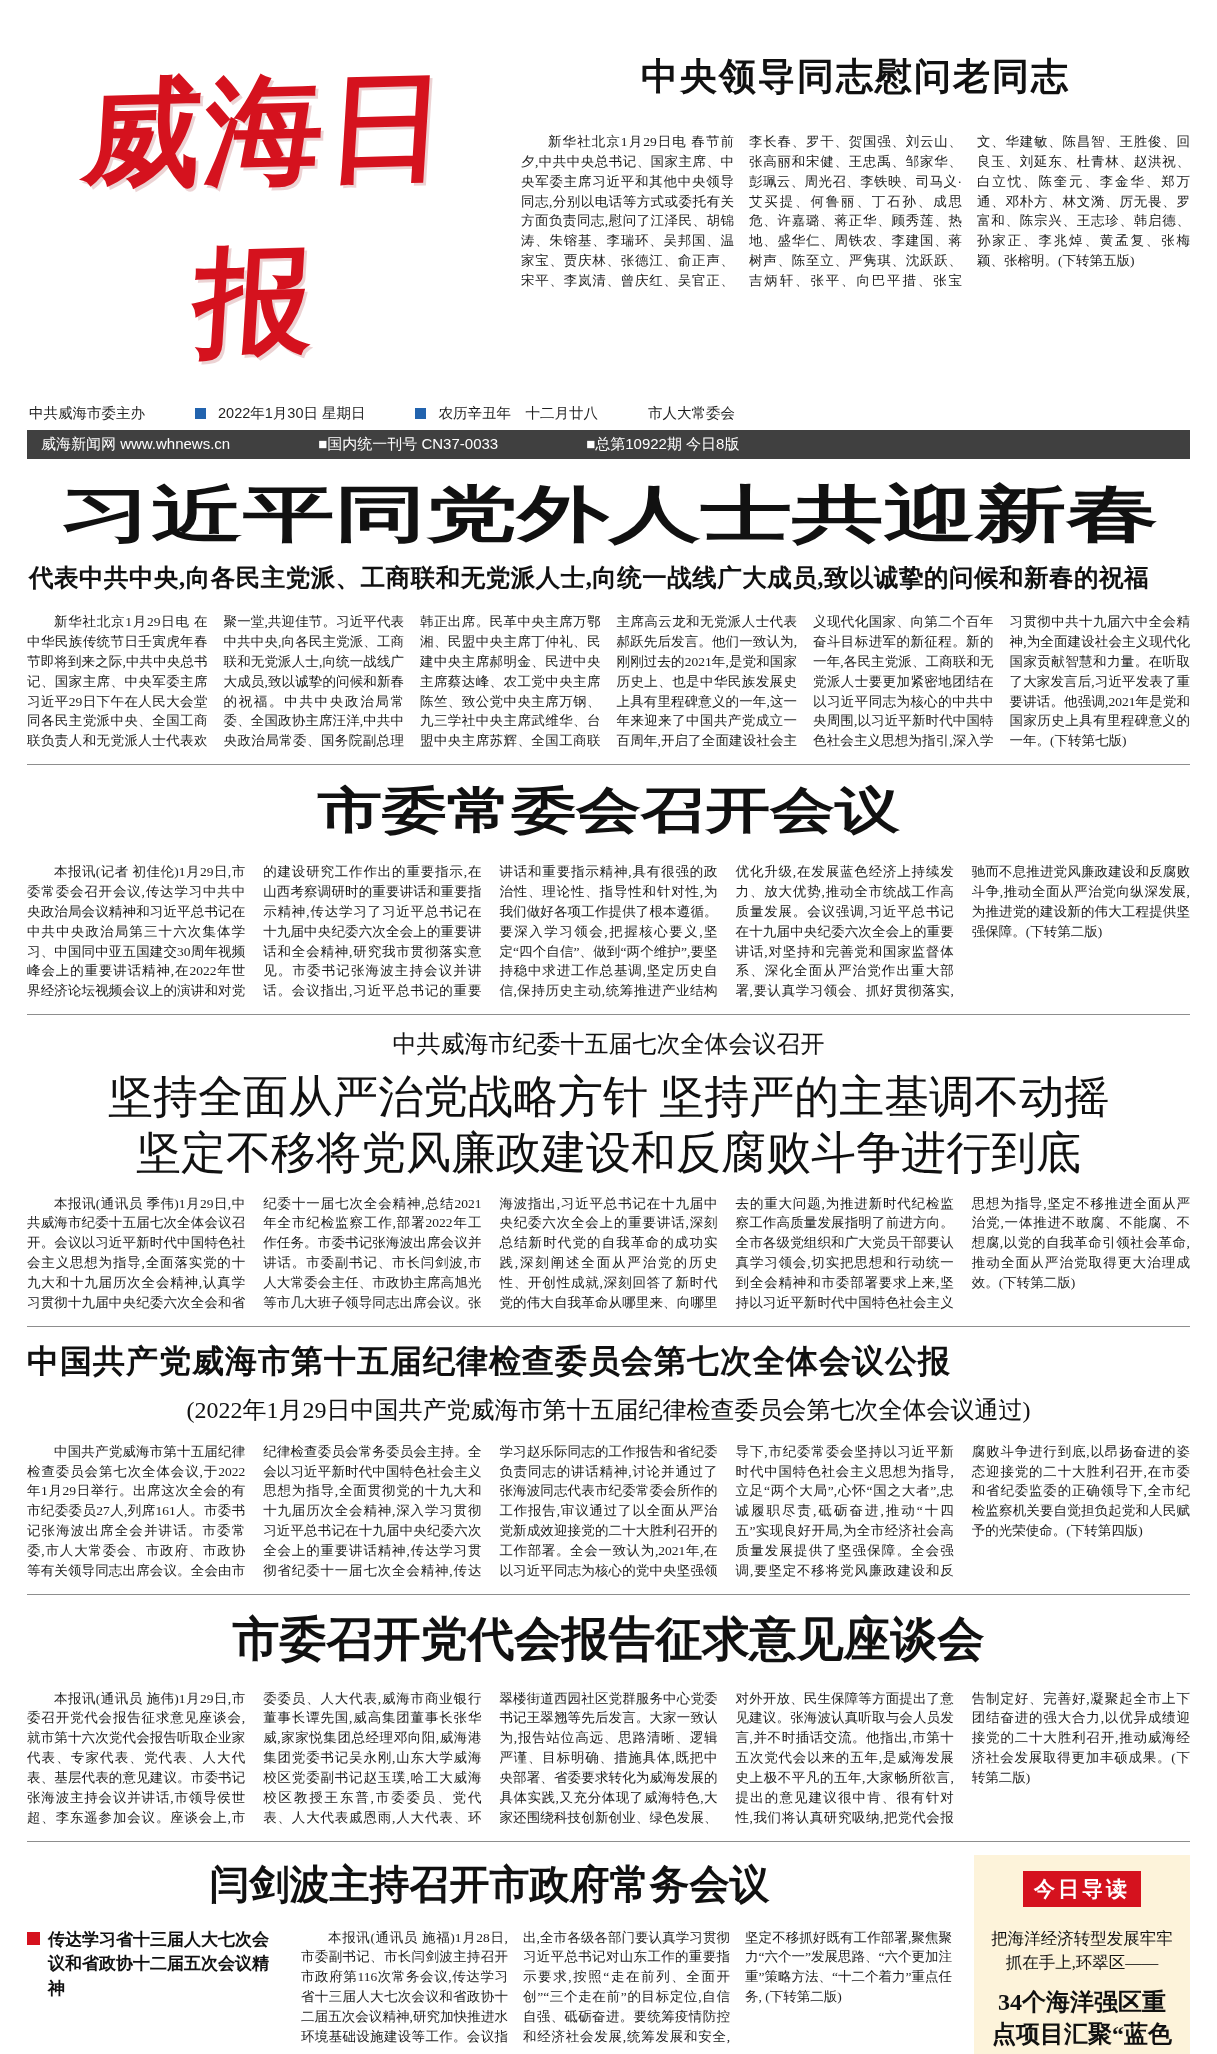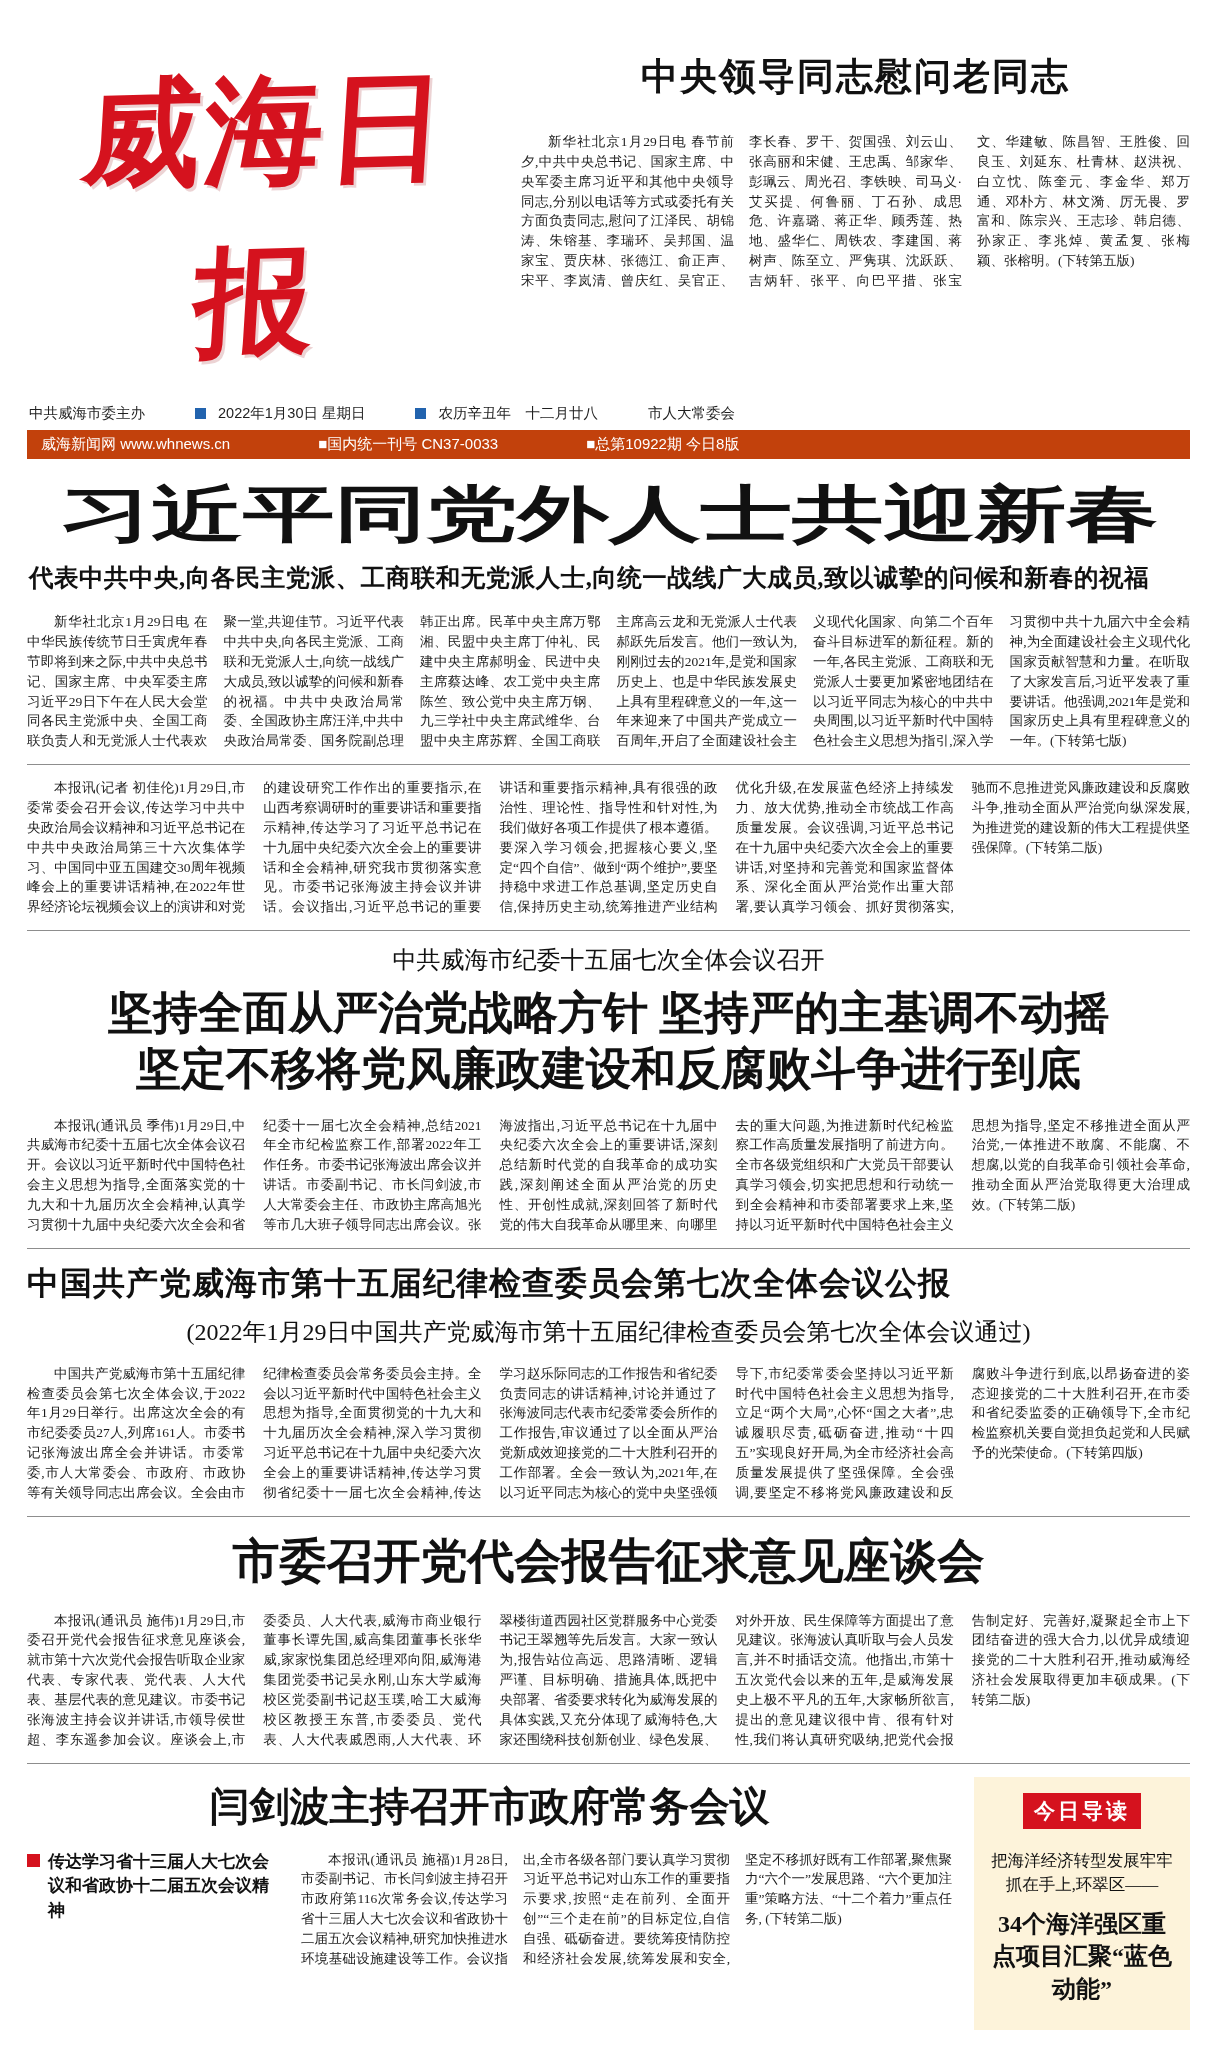--- a/index.html
+++ b/index.html
@@ -17,34 +17,34 @@
   .top-story h2{font-size:37px;font-weight:bold;text-align:center;margin:0 0 30px;letter-spacing:2px;}
   .art-body{font-size:13.5px;line-height:1.47;text-align:justify;text-indent:2em;color:#1c1c1c;}
   .cols3{column-count:3;column-gap:15px;}
   .cols5{column-count:5;column-gap:18px;}
   .cols6{column-count:6;column-gap:16px;}
 
   .dateline{display:flex;align-items:center;gap:12px;font-family:"Liberation Sans","DejaVu Sans",sans-serif;
             font-size:14.5px;color:#1f1f1f;padding:12px 2px 7px;text-align:right;}
   .bsq{width:11px;height:11px;background:#2263ae;display:inline-block;flex:none;}
   .dl-gap{width:26px;}
-  .infobar{background:#c2410c;color:#fff;font-family:"Liberation Sans","DejaVu Sans",sans-serif;
+  .infobar{background:#404040;color:#fff;font-family:"Liberation Sans","DejaVu Sans",sans-serif;
            font-size:15px;padding:5px 14px;display:flex;gap:88px;align-items:center;}
 
   
   hr.rule{border:none;border-top:1px solid #8d8d8d;margin:13px 0;}
   .lead{padding-top:16px;}
   .lead h1{text-align:center;margin:8px 0 14px;font-size:61px;line-height:1.05;font-weight:bold;}
   .stretch{display:inline-block;transform:scaleX(1.5);transform-origin:center;white-space:nowrap;}
   .stretch-sm{display:inline-block;transform:scaleX(1.32);transform-origin:center;white-space:nowrap;}
   .lead .deck{font-size:24.5px;font-weight:bold;margin:10px 2px 18px;letter-spacing:.5px;}
 
   .changwei h2{font-size:49px;font-weight:bold;text-align:center;margin:4px 0 18px;}
   .jiwei .kicker{text-align:center;font-size:24px;margin:2px 0 10px;}
-  .jiwei .bighead{text-align:center;font-size:45px;font-weight:bold;line-height:1.24;margin:0 0 18px;}
+  .jiwei .bighead{text-align:center;font-size:45px;font-weight:normal;line-height:1.24;margin:0 0 12px;}
   .gongbao h2{text-align:left;font-size:32px;font-weight:bold;margin:8px 0 10px;letter-spacing:1px;}
   .gongbao .subhead{text-align:center;font-size:24px;margin:0 0 16px;}
   .zuotan h2{text-align:center;font-size:47px;font-weight:bold;margin:4px 0 18px;}
 
   
   .bottom-row{display:flex;gap:22px;align-items:stretch;}
   .bottom-left{flex:1;min-width:0;}
   .changwu h2{text-align:center;font-size:40px;font-weight:bold;margin:2px 0 16px;}
   .changwu-flex{display:flex;gap:18px;}
   .bullets{width:256px;flex:none;}
@@ -93,20 +93,21 @@
 
     <section class="lead">
       <h1><span class="stretch">习近平同党外人士共迎新春</span></h1>
       <div class="deck">代表中共中央,向各民主党派、工商联和无党派人士,向统一战线广大成员,致以诚挚的问候和新春的祝福</div>
       <div class="art-body cols6">新华社北京1月29日电 在中华民族传统节日壬寅虎年春节即将到来之际,中共中央总书记、国家主席、中央军委主席习近平29日下午在人民大会堂同各民主党派中央、全国工商联负责人和无党派人士代表欢聚一堂,共迎佳节。习近平代表中共中央,向各民主党派、工商联和无党派人士,向统一战线广大成员,致以诚挚的问候和新春的祝福。中共中央政治局常委、全国政协主席汪洋,中共中央政治局常委、国务院副总理韩正出席。民革中央主席万鄂湘、民盟中央主席丁仲礼、民建中央主席郝明金、民进中央主席蔡达峰、农工党中央主席陈竺、致公党中央主席万钢、九三学社中央主席武维华、台盟中央主席苏辉、全国工商联主席高云龙和无党派人士代表郝跃先后发言。他们一致认为,刚刚过去的2021年,是党和国家历史上、也是中华民族发展史上具有里程碑意义的一年,这一年来迎来了中国共产党成立一百周年,开启了全面建设社会主义现代化国家、向第二个百年奋斗目标进军的新征程。新的一年,各民主党派、工商联和无党派人士要更加紧密地团结在以习近平同志为核心的中共中央周围,以习近平新时代中国特色社会主义思想为指引,深入学习贯彻中共十九届六中全会精神,为全面建设社会主义现代化国家贡献智慧和力量。在听取了大家发言后,习近平发表了重要讲话。他强调,2021年是党和国家历史上具有里程碑意义的一年。(下转第七版)</div>
     </section>
 
     <hr class="rule">
 
     <section class="changwei">
+      <h2><span class="stretch-sm">市委常委会召开会议</span></h2>
       <div class="art-body cols5">本报讯(记者 初佳伦)1月29日,市委常委会召开会议,传达学习中共中央政治局会议精神和习近平总书记在中共中央政治局第三十六次集体学习、中国同中亚五国建交30周年视频峰会上的重要讲话精神,在2022年世界经济论坛视频会议上的演讲和对党的建设研究工作作出的重要指示,在山西考察调研时的重要讲话和重要指示精神,传达学习了习近平总书记在十九届中央纪委六次全会上的重要讲话和全会精神,研究我市贯彻落实意见。市委书记张海波主持会议并讲话。会议指出,习近平总书记的重要讲话和重要指示精神,具有很强的政治性、理论性、指导性和针对性,为我们做好各项工作提供了根本遵循。要深入学习领会,把握核心要义,坚定“四个自信”、做到“两个维护”,要坚持稳中求进工作总基调,坚定历史自信,保持历史主动,统筹推进产业结构优化升级,在发展蓝色经济上持续发力、放大优势,推动全市统战工作高质量发展。会议强调,习近平总书记在十九届中央纪委六次全会上的重要讲话,对坚持和完善党和国家监督体系、深化全面从严治党作出重大部署,要认真学习领会、抓好贯彻落实,驰而不息推进党风廉政建设和反腐败斗争,推动全面从严治党向纵深发展,为推进党的建设新的伟大工程提供坚强保障。(下转第二版)</div>
     </section>
 
     <hr class="rule">
 
     <section class="jiwei">
       <div class="kicker">中共威海市纪委十五届七次全体会议召开</div>
       <div class="bighead">
         <div>坚持全面从严治党战略方针  坚持严的主基调不动摇</div>
         <div>坚定不移将党风廉政建设和反腐败斗争进行到底</div>

